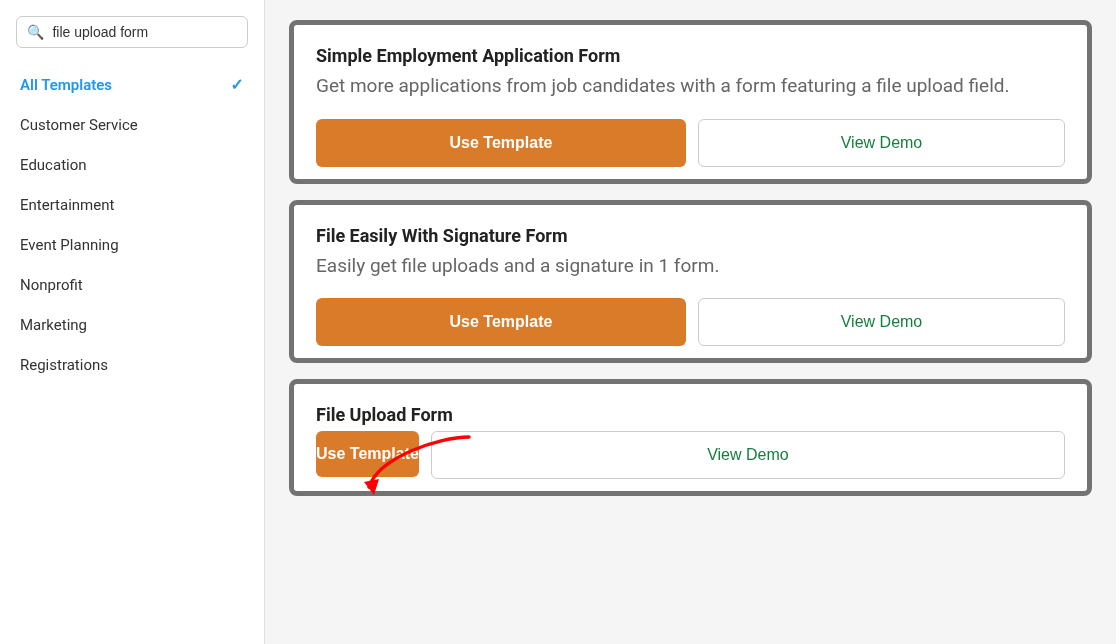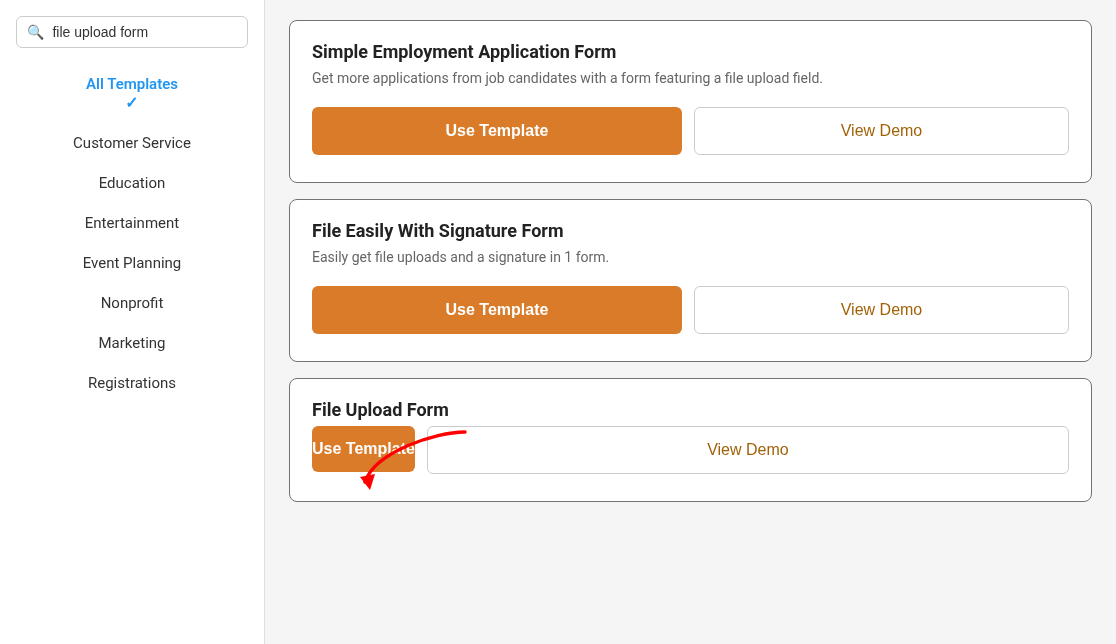--- a/index.html
+++ b/index.html
@@ -59,21 +59,20 @@
     }
 
     .nav-item {
       display: flex;
       align-items: center;
       justify-content: space-between;
       padding: 11px 20px;
       font-size: 15px;
       color: #333;
       cursor: pointer;
-      flex-direction: column;
     }
 
     .nav-item.active {
       color: #2196F3;
       font-weight: 600;
     }
 
     .checkmark {
       color: #2196F3;
       font-size: 16px;
@@ -88,33 +87,33 @@
       background: #f5f5f5;
       display: flex;
       flex-direction: column;
       gap: 16px;
     }
 
     
     .template-card {
       background: #fff;
       border-radius: 8px;
-      border: 1px solid #737373;
-      padding: 20px 22px 27px 22px;
+      border: 5px solid #737373;
+      padding: 20px 22px 12px 22px;
     }
 
     .template-title {
       font-size: 18px;
       font-weight: 700;
       color: #222;
       margin-bottom: 6px;
     }
 
     .template-desc {
-      font-size: 14px;
+      font-size: 19px;
       color: #666;
       margin-bottom: 18px;
       line-height: 1.5;
     }
 
     .template-actions {
       display: flex;
       gap: 12px;
     }
 
@@ -127,21 +126,21 @@
       padding: 14px 0;
       font-size: 16px;
       font-weight: 600;
       cursor: pointer;
       text-align: center;
     }
 
     .btn-view-demo {
       flex: 1;
       background: #fff;
-      color: #a16207;
+      color: #15803d;
       border: 1.5px solid #ccc;
       border-radius: 6px;
       padding: 14px 0;
       font-size: 16px;
       font-weight: 500;
       cursor: pointer;
       text-align: center;
     }
 
     

